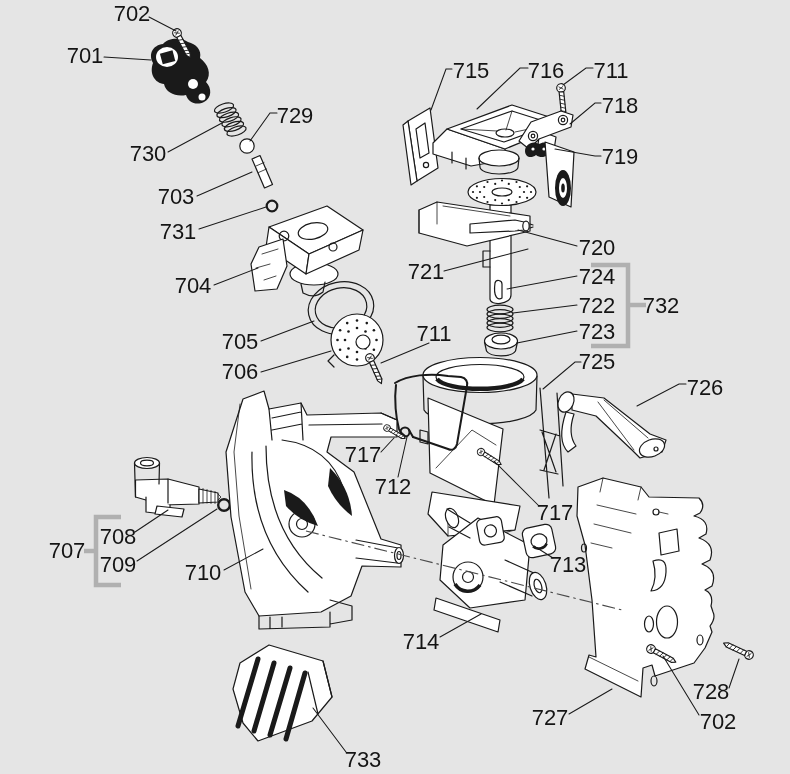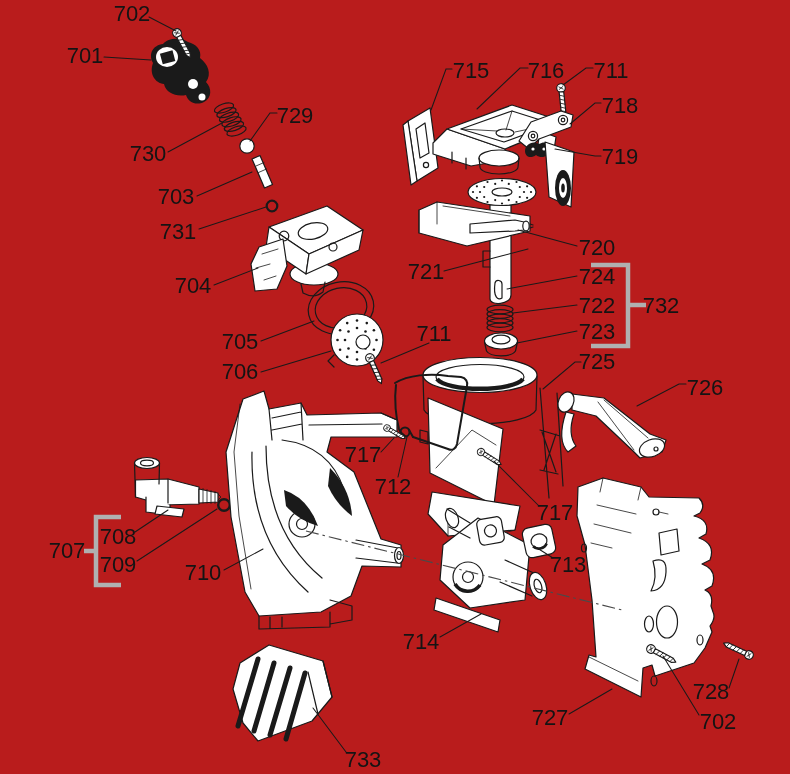--- a/index.html
+++ b/index.html
@@ -1,16 +1,16 @@
 <!DOCTYPE html>
 <html><head>
 <meta charset="utf-8">
 <style>
   html,body{margin:0;padding:0;background:#fff;}
-  .stage{position:relative;width:790px;height:774px;background:#b91c1c;overflow:hidden;
+  .stage{position:relative;width:790px;height:774px;background:#e5e5e5;overflow:hidden;
          font-family:"Liberation Sans",sans-serif;}
   svg{display:block;}
   .ln{stroke:#1a1a1a;stroke-width:1.2;fill:none;stroke-linejoin:round;stroke-linecap:round;}
   .fw{fill:#ffffff;}
   .fb{fill:#1a1a1a;stroke:none;}
   .thin{stroke-width:0.8;}
   .ld{stroke:#1a1a1a;stroke-width:1.05;fill:none;stroke-linecap:round;}
   .br{stroke:#b0b0b0;stroke-width:4.5;fill:none;stroke-linecap:butt;}
   .cl{stroke:#4a4a4a;stroke-width:1.1;fill:none;stroke-dasharray:13 4 2.5 4;}
   .rib{stroke:#1a1a1a;stroke-width:5;fill:none;stroke-linecap:round;}

